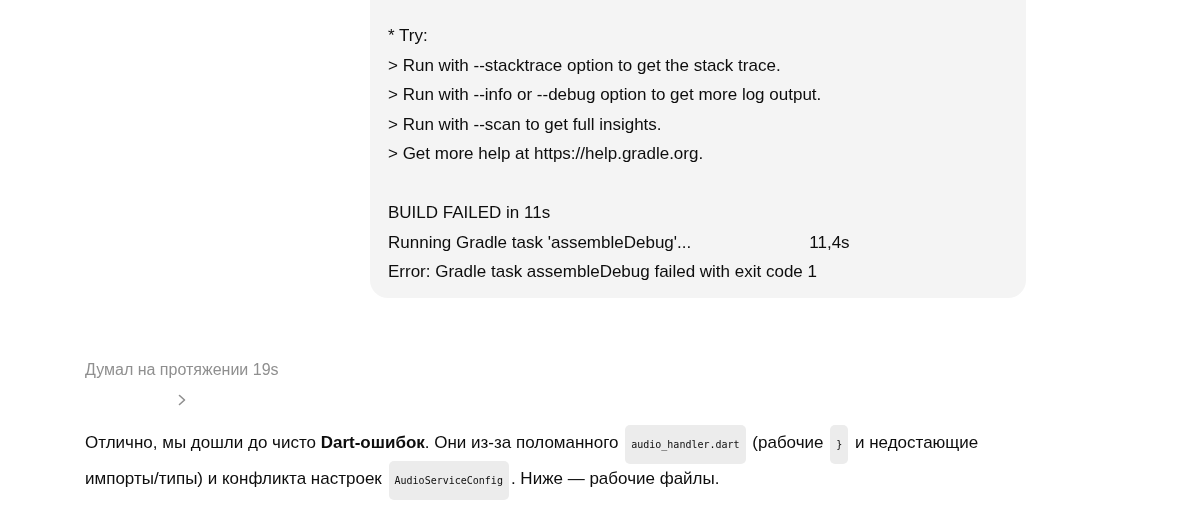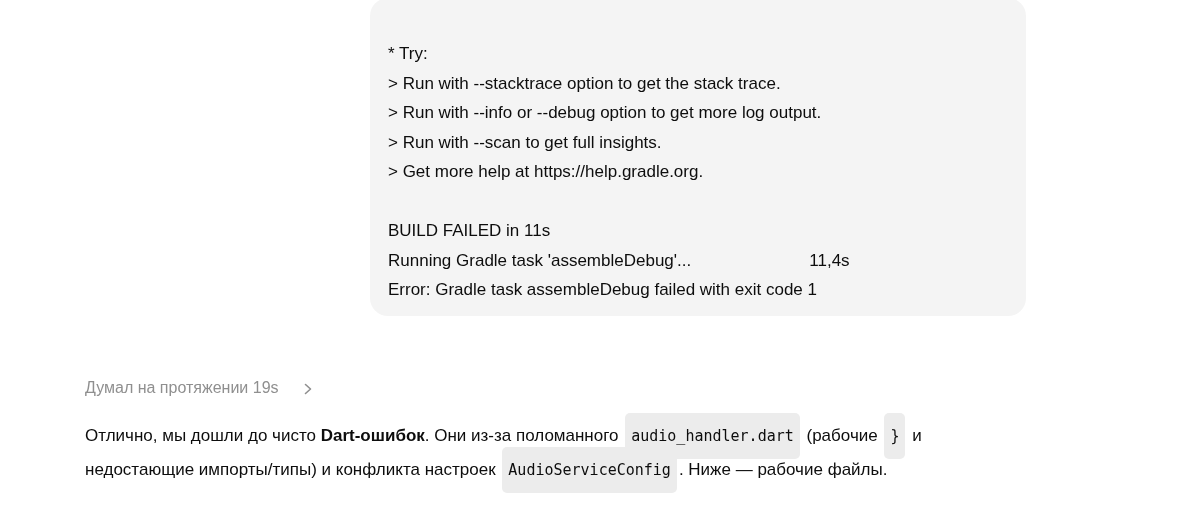--- a/index.html
+++ b/index.html
@@ -12,21 +12,21 @@
     width: 1177px;
     height: 523px;
     overflow: hidden;
     background: var(--page-bg, #ffffff);
     font-family: "Liberation Sans", "DejaVu Sans", sans-serif;
     color: var(--text, #0d0d0d);
   }
   .column {
     position: absolute;
     left: 85px;
-    top: 18px;
+    top: 0;
     width: 941px;
   }
   
   .bubble {
     box-sizing: border-box;
     margin-left: 285px;
     margin-top: -20px;
     width: 656px;
     background: var(--bubble-bg, #f4f4f4);
     border-radius: 18px;
@@ -36,44 +36,45 @@
     font-size: 17px;
     line-height: 29.5px;
     white-space: pre-wrap;
     color: var(--text, #0d0d0d);
   }
   
   .thinking-row {
     margin-top: 60px;
     display: flex;
     align-items: center;
-    gap: 23px;
+    gap: 9px;
     cursor: pointer;
     color: var(--muted, #8f8f8f);
     font-size: 16px;
     line-height: 24px;
     width: fit-content;
+    flex-direction: column;
   }
   .thinking-row .chev {
     display: inline-flex;
     align-items: center;
     margin-top: 2px;
   }
   
   .answer {
     margin-top: 19px;
     font-size: 17px;
     line-height: 34px;
   }
   .answer p {
     margin: 0;
   }
   .inline-code {
     font-family: "DejaVu Sans Mono", "Liberation Mono", monospace;
-    font-size: 15px;
+    font-size: 10px;
     background: var(--code-bg, #ececec);
     border-radius: 5px;
     padding: 14px 6px;
     margin: 0 2px;
     white-space: nowrap;
   }
   strong { font-weight: 700; }
 </style>
 </head>
 <body>

